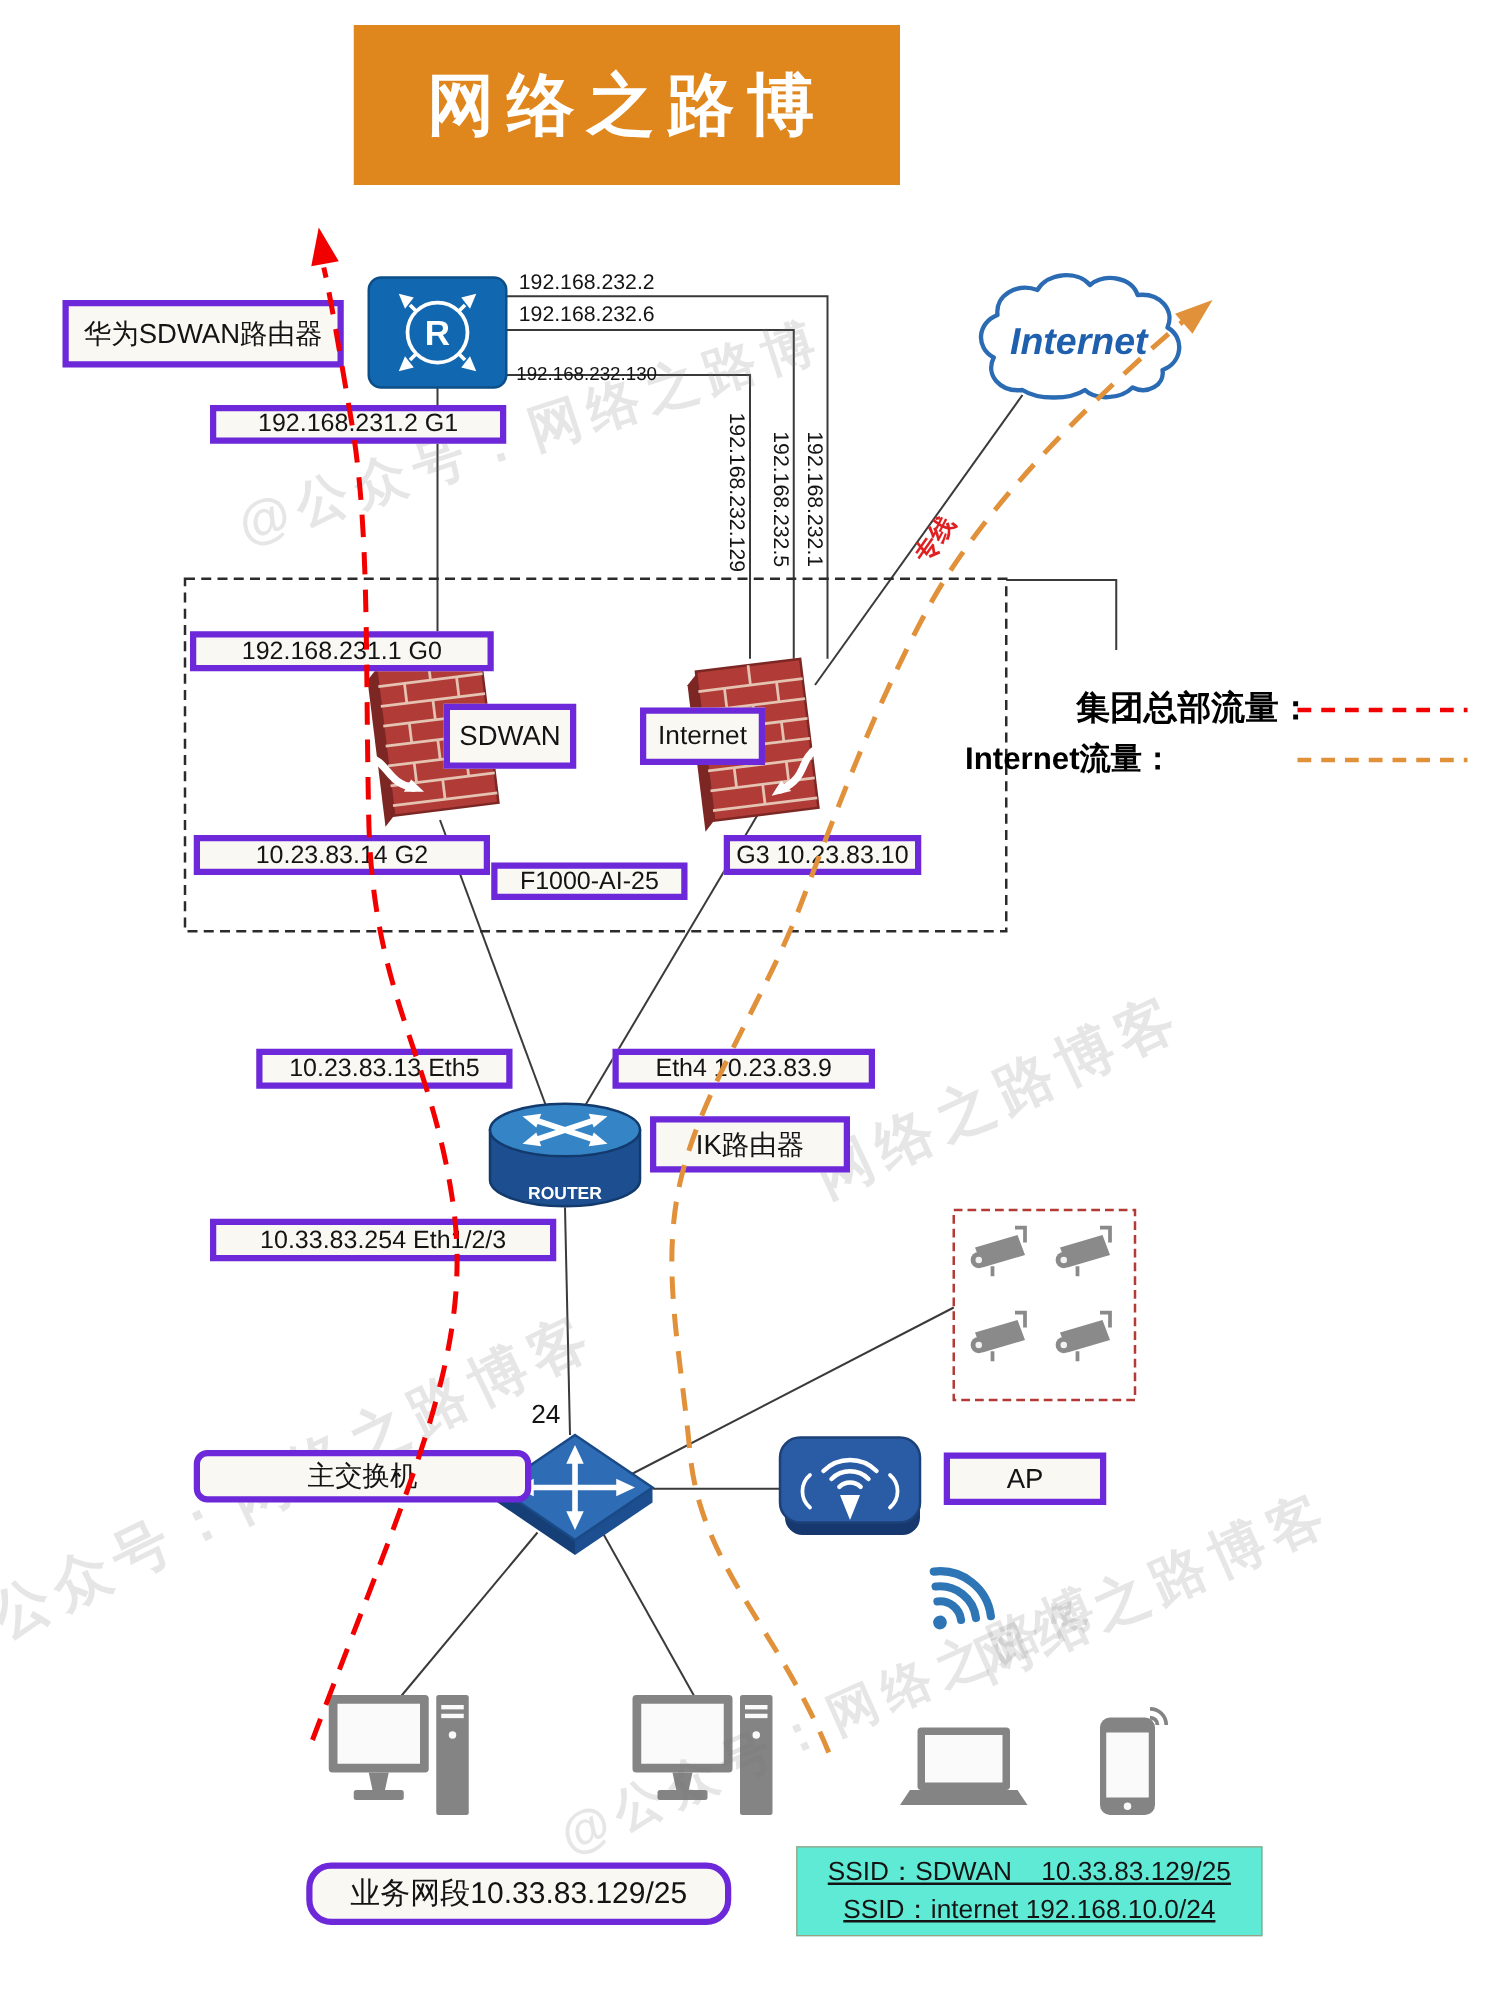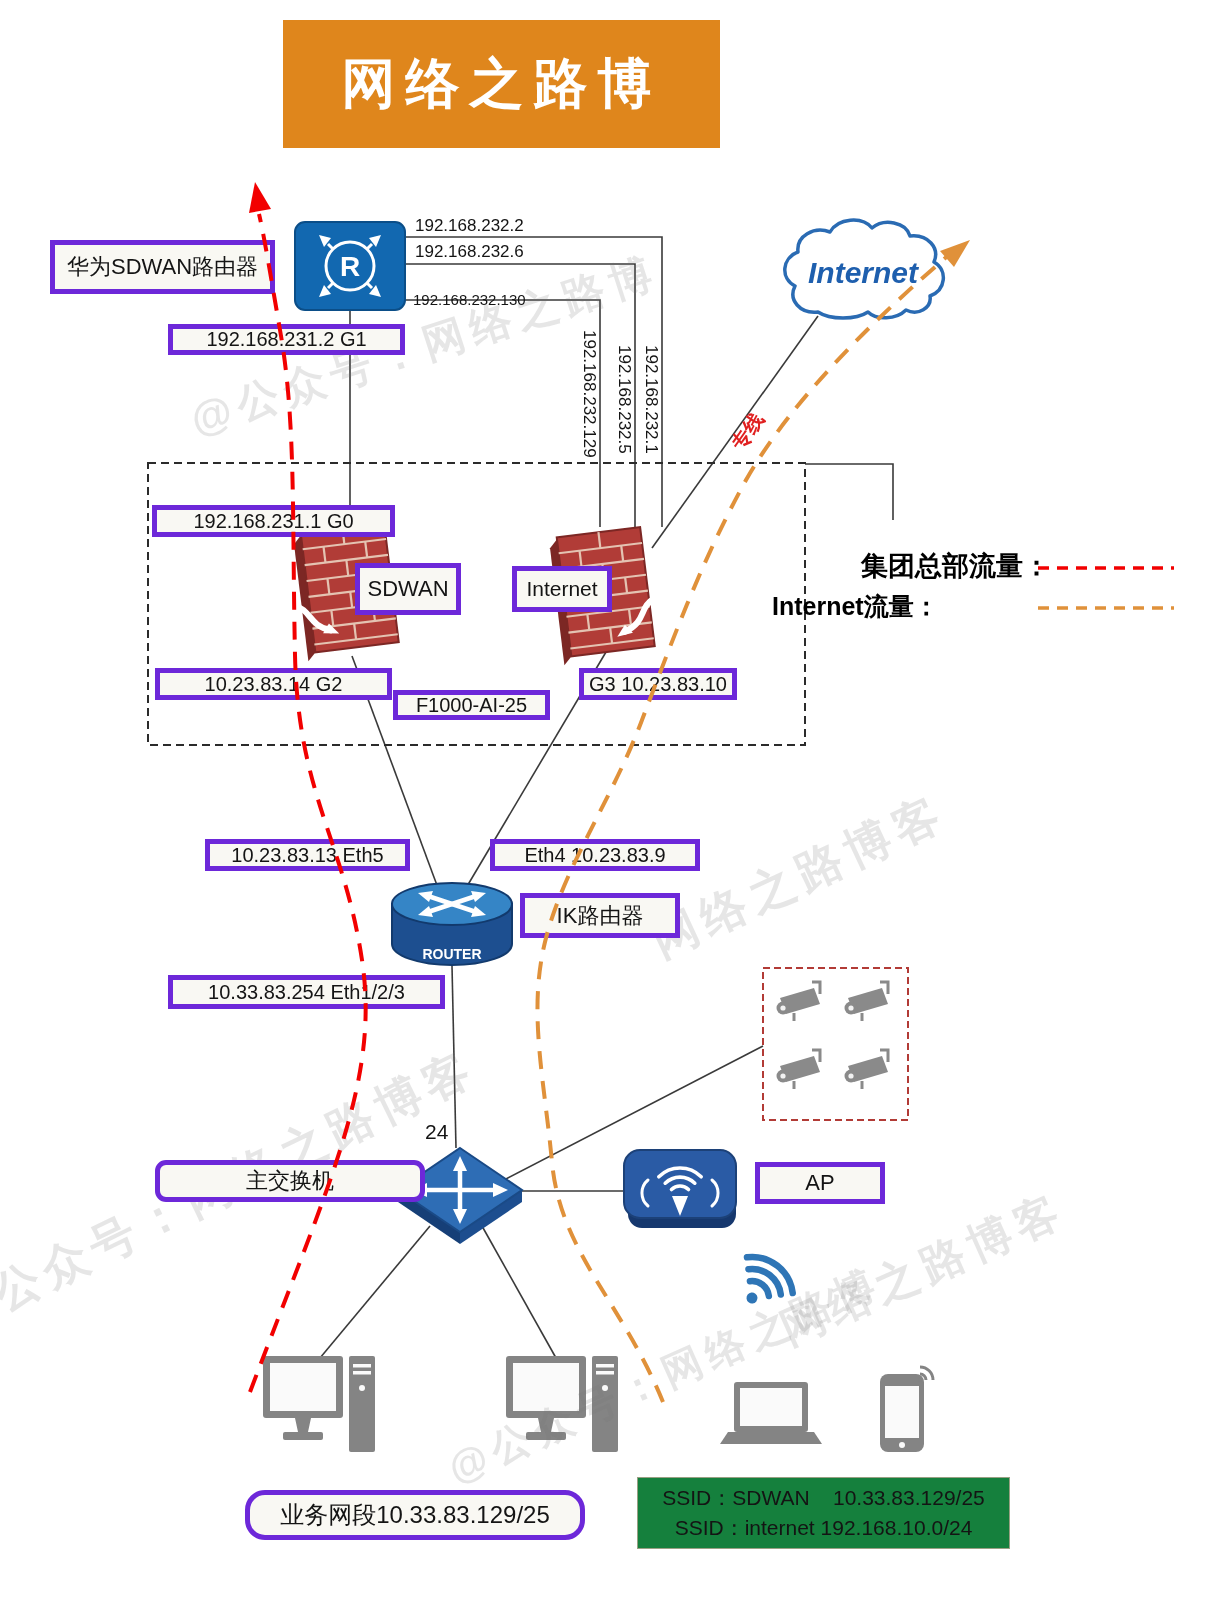--- a/index.html
+++ b/index.html
@@ -18,21 +18,21 @@
     text-align:center; line-height:1.25;
   }
   .plain { position:absolute; color:#141414; z-index:5; white-space:nowrap; }
   .vert { transform-origin:left top; transform:rotate(90deg); }
   .legend-text { position:absolute; font-weight:700; color:#000; z-index:5; white-space:nowrap; }
   .watermark {
     position:absolute; color:rgba(115,115,115,0.18); font-weight:700;
     letter-spacing:7px; white-space:nowrap; z-index:3; pointer-events:none;
   }
   .pre { white-space:pre; }
-  .ssid-box { flex-direction:column; justify-content:center; gap:4px; background:#15803d; border:1px solid #99a083; }
+  .ssid-box { flex-direction:column; justify-content:center; gap:4px; background:#5eead4; border:1px solid #99a083;text-decoration:underline; }
 </style>
 </head>
 <body>
 
 <div class="canvas">
 
   <svg class="diagram" width="1206" height="1610" viewBox="0 0 1206 1610">
 
     <g stroke="#3a3a3a" stroke-width="1.6" fill="none">
       <line x1="350" y1="310" x2="350" y2="530"></line>

